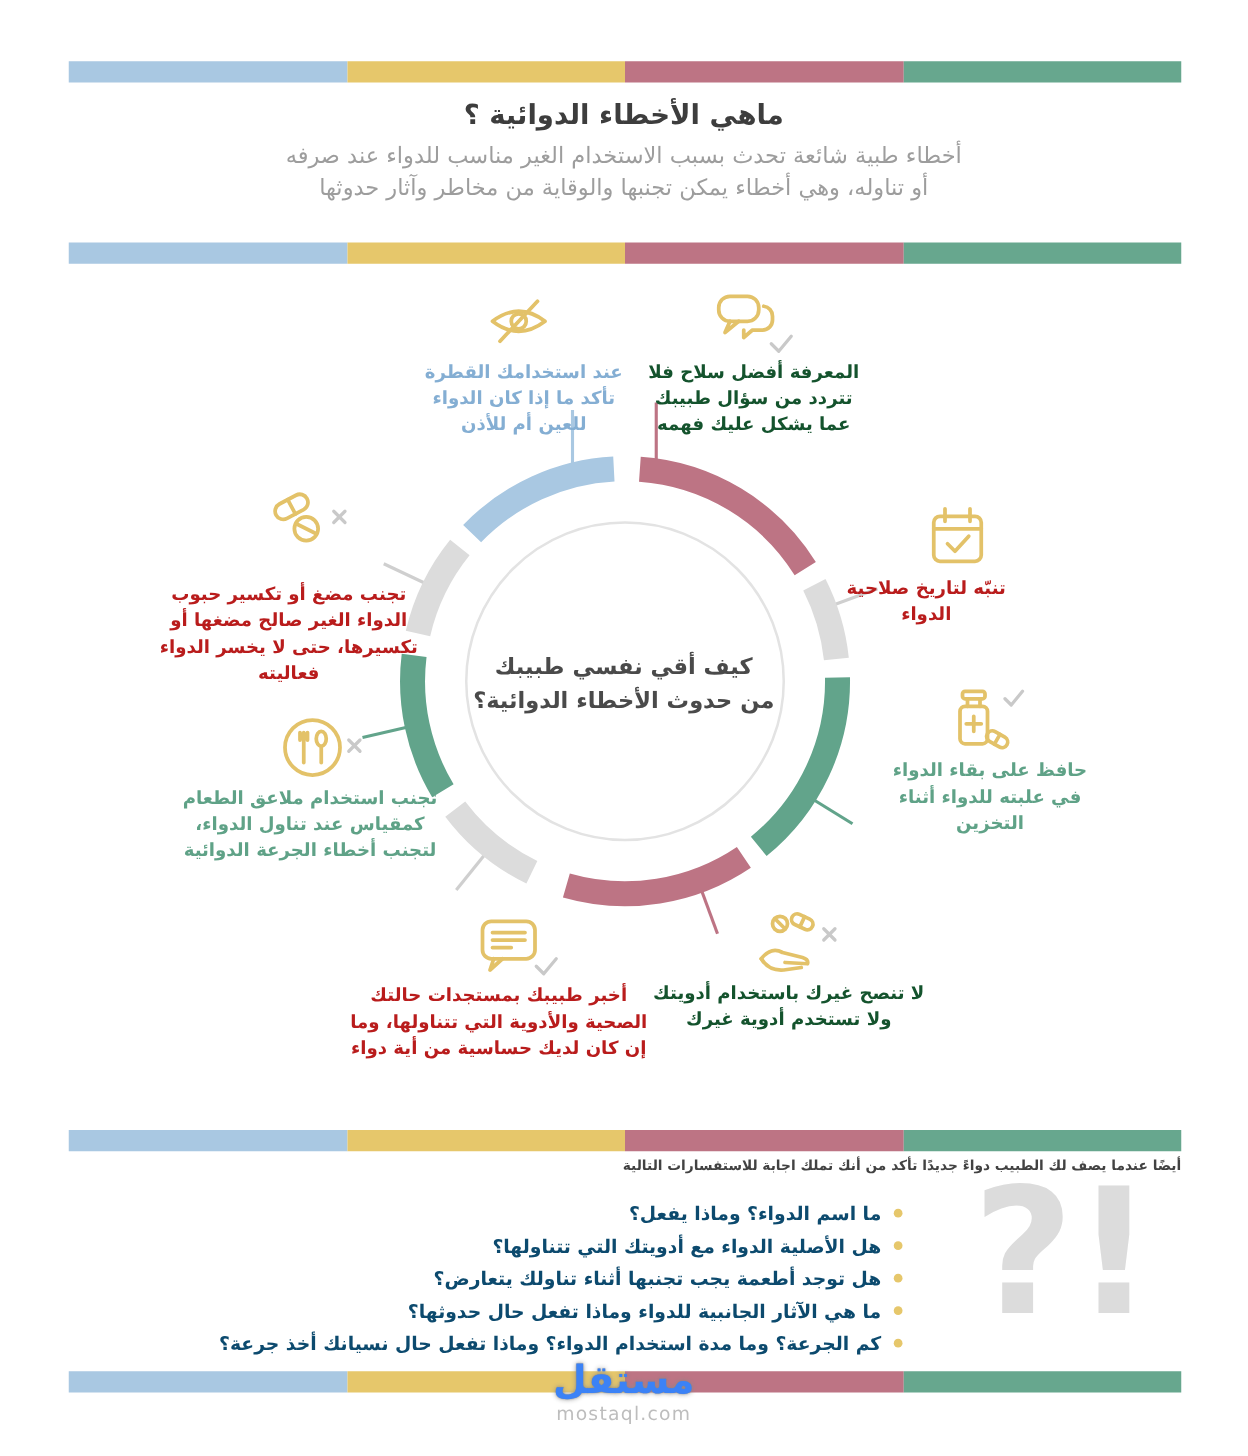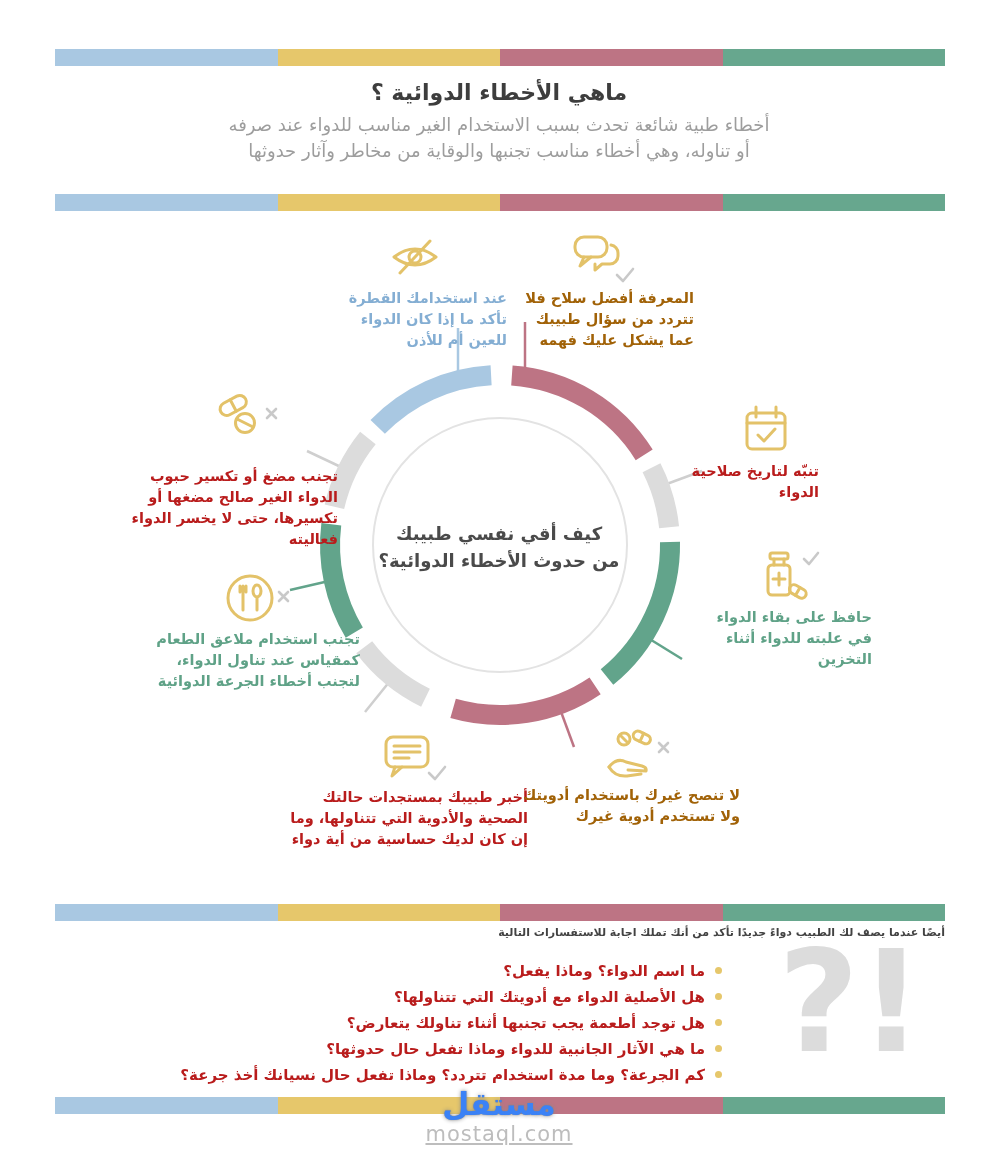--- a/index.html
+++ b/index.html
@@ -50,24 +50,24 @@
 
   .icon { position:absolute; width:72px; height:60px; }
   .icon .gold   { fill:none; stroke:#e3c269; stroke-width:3;   stroke-linecap:round; stroke-linejoin:round; }
   .icon .accent { fill:none; stroke:#c9c9c9; stroke-width:2.6; stroke-linecap:round; stroke-linejoin:round; }
   .i0 { left:571px; top:231px; } .i1 { left:389px; top:229px; }
   .i2 { left:740px; top:401px; } .i3 { left:214px; top:385px; }
   .i4 { left:756px; top:549px; } .i5 { left:224px; top:568px; }
   .i6 { left:381px; top:729px; } .i7 { left:604px; top:725px; }
 
   .item-text {
-    position:absolute; direction:rtl; 
+    position:absolute; direction:rtl; text-align:center;
     font-weight:bold; font-size:14.5px; line-height:21px;
   }
-  .c-pink { color:#a16207; } .c-blue { color:#84aed3; }
+  .c-pink { color:#14532d; } .c-blue { color:#84aed3; }
   .c-green{ color:#5fa287; } .c-gray { color:#b91c1c; }
   .t0 { left:512px; top:288px; width:182px; }
   .t1 { left:331px; top:288px; width:176px; }
   .t2 { left:663px; top:461px; width:156px; }
   .t3 { left:124px; top:466px; width:214px; }
   .t4 { left:712px; top:607px; width:160px; }
   .t5 { left:136px; top:629px; width:224px; }
   .t6 { left:270px; top:787px; width:258px; }
   .t7 { left:522px; top:785px; width:218px; }
 
@@ -76,59 +76,59 @@
     position:absolute; right:53px; top:926px;
     direction:rtl; white-space:nowrap;
     font-size:11px; font-weight:bold; color:#424242;
   }
   .questions {
     position:absolute; right:276px; top:958px;
     direction:rtl; list-style:none;
   }
   .questions li {
     white-space:nowrap; font-size:15px; font-weight:bold;
-    color:#b91c1c; line-height:26px;
+    color:#0c4a6e; line-height:26px;
   }
   .questions li::before {
     content:""; display:inline-block; width:7px; height:7px;
     border-radius:50%; background:#e6c76b;
     margin-left:10px; vertical-align:2px;
   }
   .punct {
     position:absolute; left:778px; top:922px;
     font-size:140px; font-weight:bold; color:#dcdcdc; line-height:1.15;
   }
 
   
   .watermark {
     position:absolute; left:0; top:1086px; width:100%;
     text-align:center; z-index:3;
   }
   .wm-ar {
     font-size:31px; font-weight:bold; color:#3b82f6;
     text-shadow:0 0 4px rgba(140,140,140,0.95), 0 0 1px rgba(120,120,120,0.9);
   }
-  .wm-domain { font-size:21px; color:#bdbdbd; letter-spacing:1px;text-decoration:underline; }
+  .wm-domain { font-size:15px; color:#bdbdbd; letter-spacing:1px; }
 </style>
 </head>
 <body>
 
 <div class="page">
 
   <div class="bar bar1">
     <i class="seg-blue"></i>
     <i class="seg-yellow"></i>
     <i class="seg-pink"></i>
     <i class="seg-green"></i>
   </div>
 
   <div class="title">ماهي الأخطاء الدوائية ؟</div>
   <div class="subtitle">
     <div>أخطاء طبية شائعة تحدث بسبب الاستخدام الغير مناسب للدواء عند صرفه</div>
-    <div>أو تناوله، وهي أخطاء مناسب تجنبها والوقاية من مخاطر وآثار حدوثها</div>
+    <div>أو تناوله، وهي أخطاء يمكن تجنبها والوقاية من مخاطر وآثار حدوثها</div>
   </div>
 
   <div class="bar bar2">
     <i class="seg-blue"></i>
     <i class="seg-yellow"></i>
     <i class="seg-pink"></i>
     <i class="seg-green"></i>
   </div>
 
   <svg class="diagram-svg" width="998" height="690" viewBox="0 0 998 690">
@@ -257,21 +257,21 @@
     <i class="seg-green"></i>
   </div>
 
   <div class="footer-heading">أيضًا عندما يصف لك الطبيب دواءً جديدًا تأكد من أنك تملك اجابة للاستفسارات التالية</div>
 
   <ul class="questions">
     <li>ما اسم الدواء؟ وماذا يفعل؟</li>
     <li>هل الأصلية الدواء مع أدويتك التي تتناولها؟</li>
     <li>هل توجد أطعمة يجب تجنبها أثناء تناولك يتعارض؟</li>
     <li>ما هي الآثار الجانبية للدواء وماذا تفعل حال حدوثها؟</li>
-    <li>كم الجرعة؟ وما مدة استخدام تتردد؟ وماذا تفعل حال نسيانك أخذ جرعة؟</li>
+    <li>كم الجرعة؟ وما مدة استخدام الدواء؟ وماذا تفعل حال نسيانك أخذ جرعة؟</li>
   </ul>
 
   <div class="punct">?!</div>
 
   <div class="bar bar4">
     <i class="seg-blue"></i>
     <i class="seg-yellow"></i>
     <i class="seg-pink"></i>
     <i class="seg-green"></i>
   </div>

